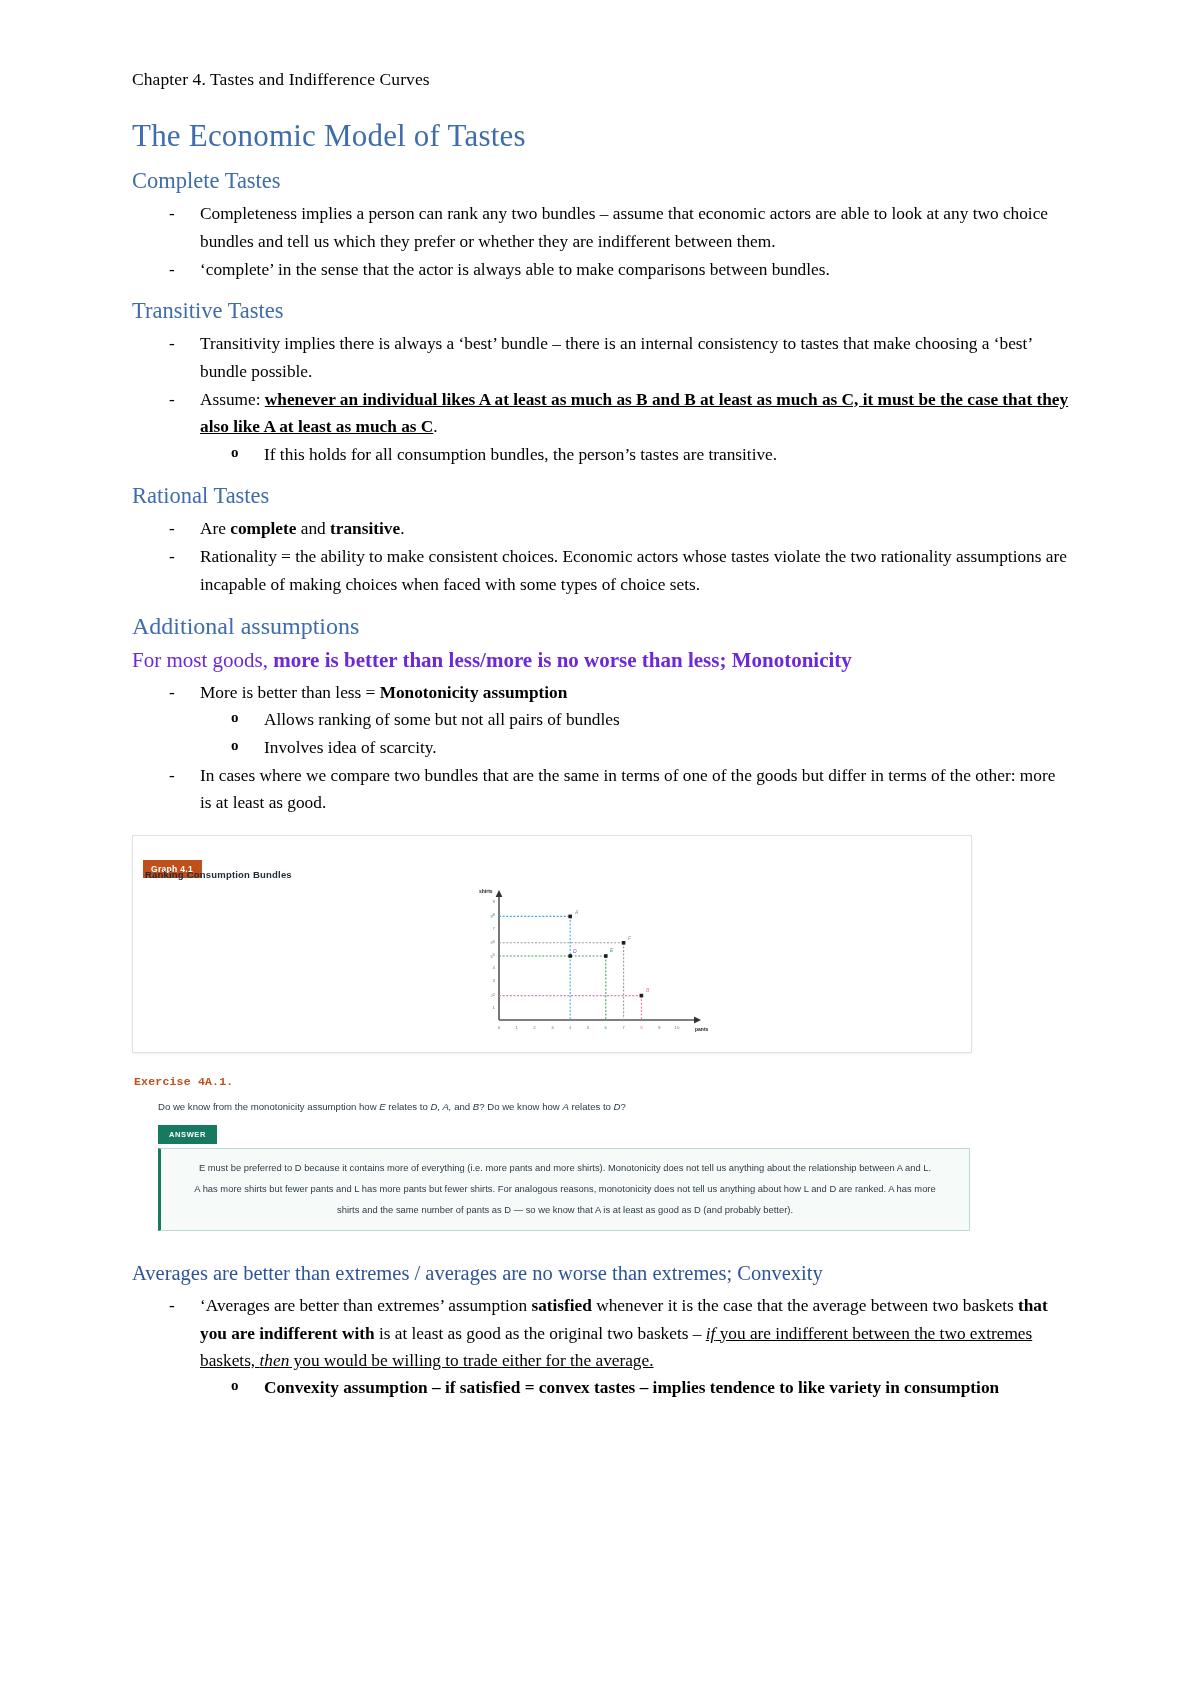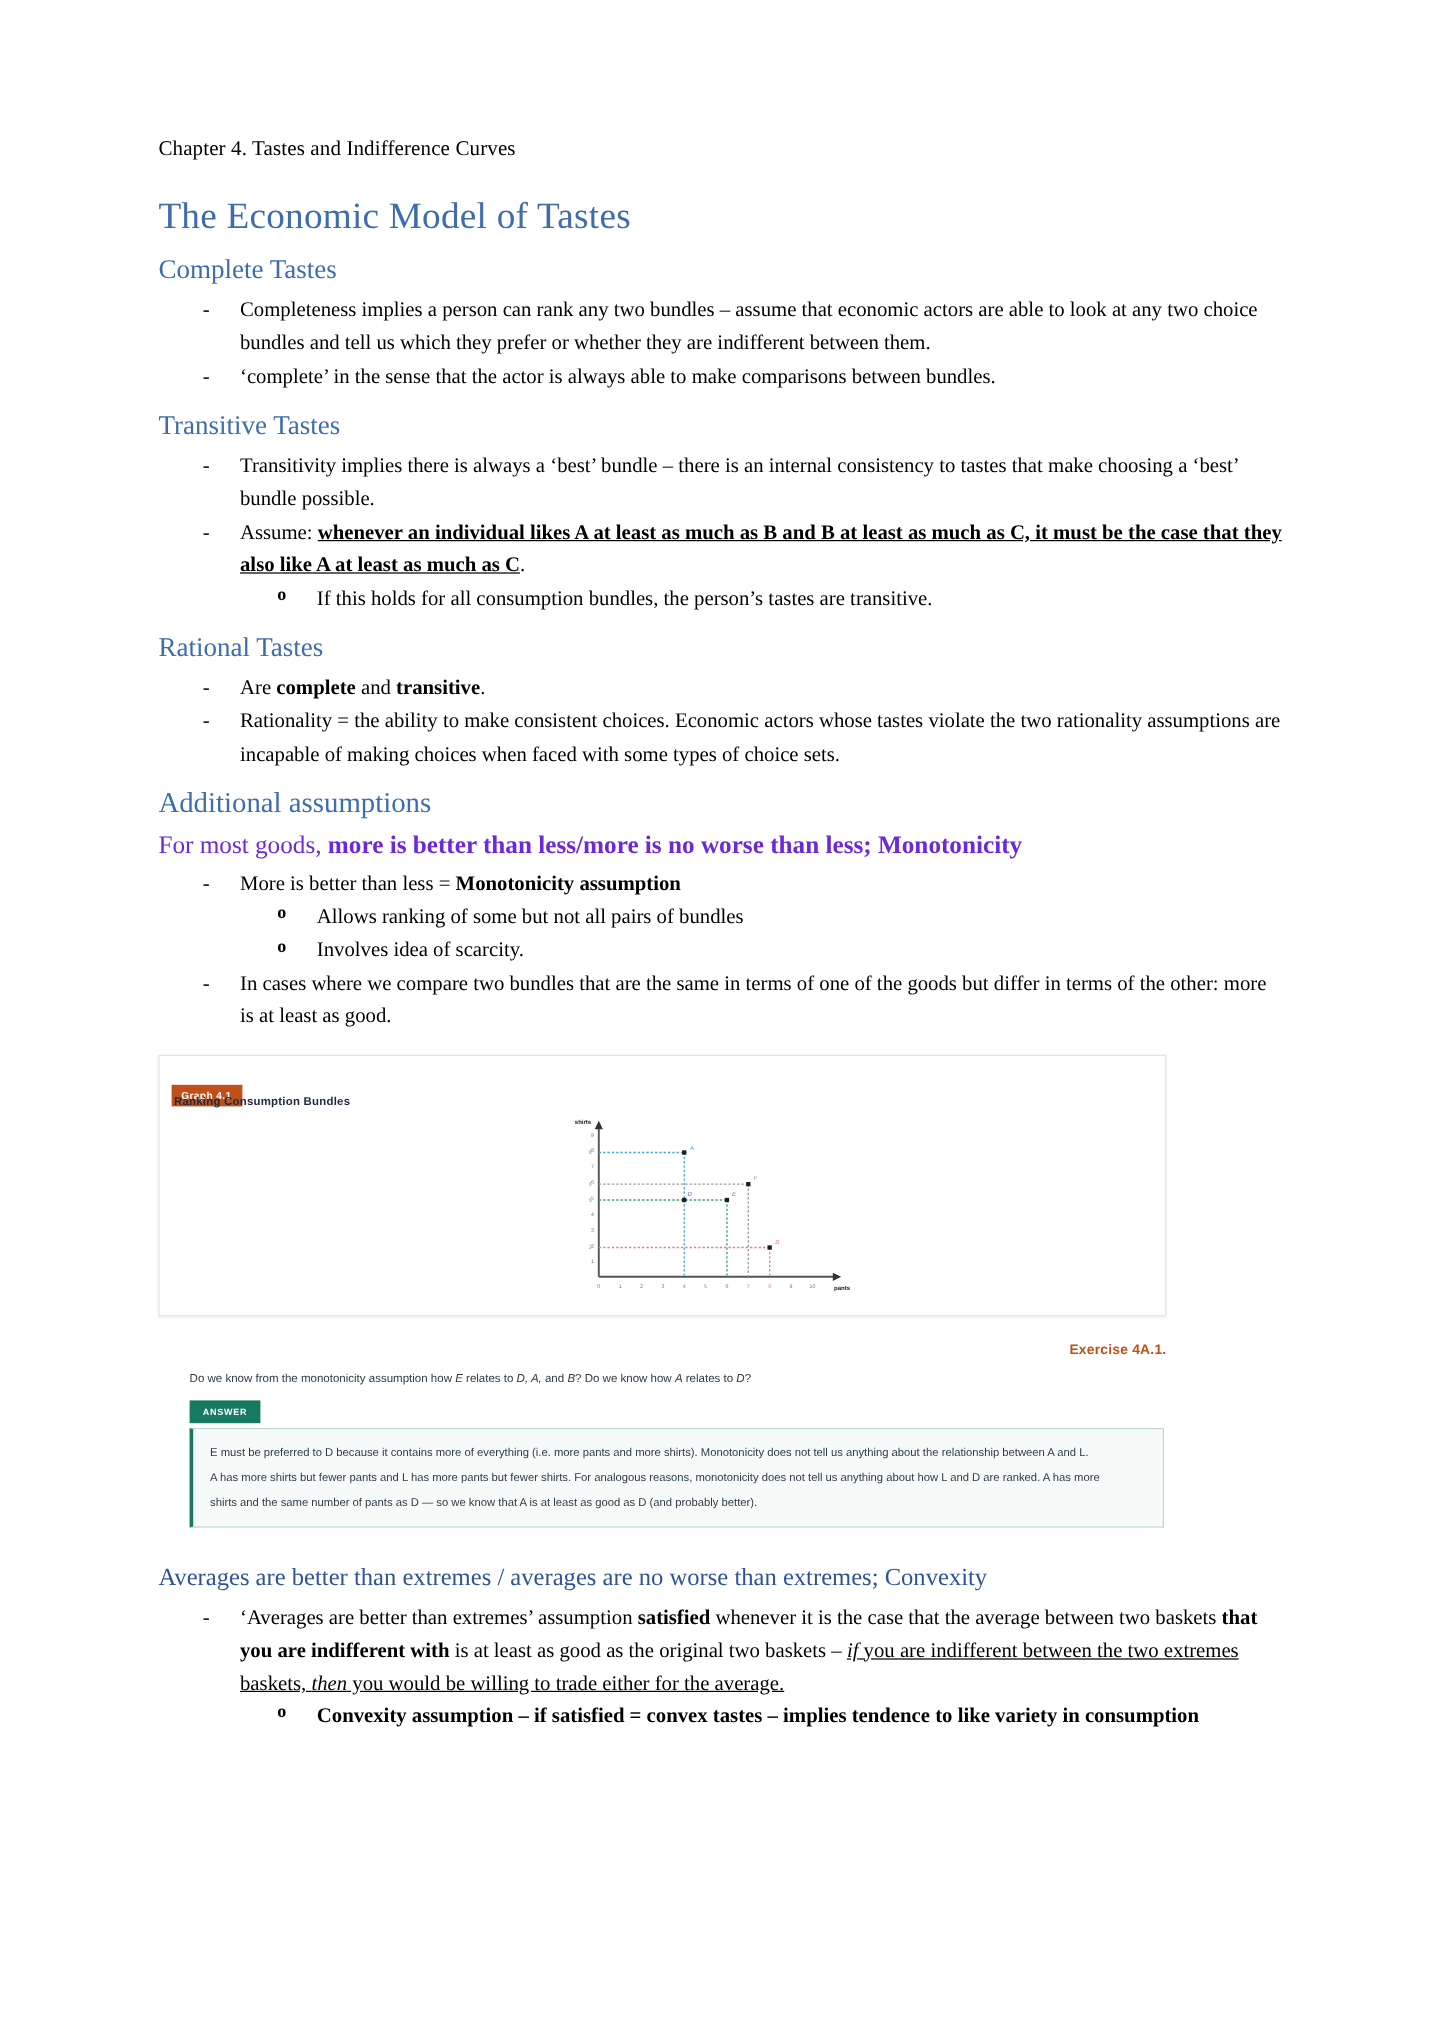--- a/index.html
+++ b/index.html
@@ -4,21 +4,21 @@
 <style>
   html,body{margin:0;padding:0;}
   body{
     width:1200px; height:1698px;
     background:#ffffff;
     font-family:"Liberation Serif", "DejaVu Serif", serif;
     color:#000000;
     -webkit-font-smoothing:antialiased;
   }
   .page{position:relative; width:1200px; height:1698px; box-sizing:border-box;
-        padding:112px 130px 0 132px;}
+        padding:68px 130px 0 132px;}
 
   
   .chapter-line{font-size:17.5px; line-height:1.35; margin:0 0 26px 0; letter-spacing:.1px;}
 
   h1.title{
     font-size:31px; font-weight:400; color:#3E6CAD;
     margin:0 0 12px 0; line-height:1.15; letter-spacing:.2px;
   }
   h2.section{
     font-size:22.5px; font-weight:400; color:#3E6CAD;
@@ -70,24 +70,23 @@
   .graph-caption{
     position:absolute; left:12px; top:33px;
     font-family:"Liberation Sans", sans-serif;
     font-size:9.5px; font-weight:700; color:#1b2a3a; letter-spacing:.2px;
   }
   .chart-wrap{position:absolute; left:330px; top:48px;}
 
   
   .exercise{margin:22px 0 0 0; width:840px;}
   .ex-title{
-    font-family:Liberation Sans, sans-serif;
+    font-family:Liberation Mono, monospace;
     font-size:11.5px; font-weight:700; color:#c0501a; letter-spacing:.2px;
     margin:12px 0 12px 2px;
-    text-align:right;
   }
   .ex-question{
     font-family:"Liberation Sans", sans-serif;
     font-size:9.6px; color:#2d3b45; line-height:1.5;
     margin:0 0 9px 26px;
   }
   .ex-question i{font-style:italic;}
   .answer-btn{
     display:inline-block; margin-left:26px;
     background:#157a5f; color:#ffffff;
@@ -97,21 +96,21 @@
   }
   .answer-box{
     margin:4px 0 0 26px; width:812px; box-sizing:border-box;
     border:1px solid #bcd9d2; border-left:3px solid #157a5f;
     background:#f6fbfa;
     padding:11px 14px 12px 14px;
   }
   .answer-box p{
     margin:0 0 6px 0;
     font-family:"Liberation Sans", sans-serif;
-    font-size:9.4px; color:#2d3b45; line-height:1.62;
+    font-size:9.4px; color:#2d3b45; line-height:1.62;text-align:center;
   }
   .answer-box p:last-child{margin-bottom:0;}
 
   
   .final-head{
     font-size:20.5px; font-weight:400; color:#2F5496;
     margin:30px 0 6px 0; line-height:1.25;
   }
 </style>
 </head>

